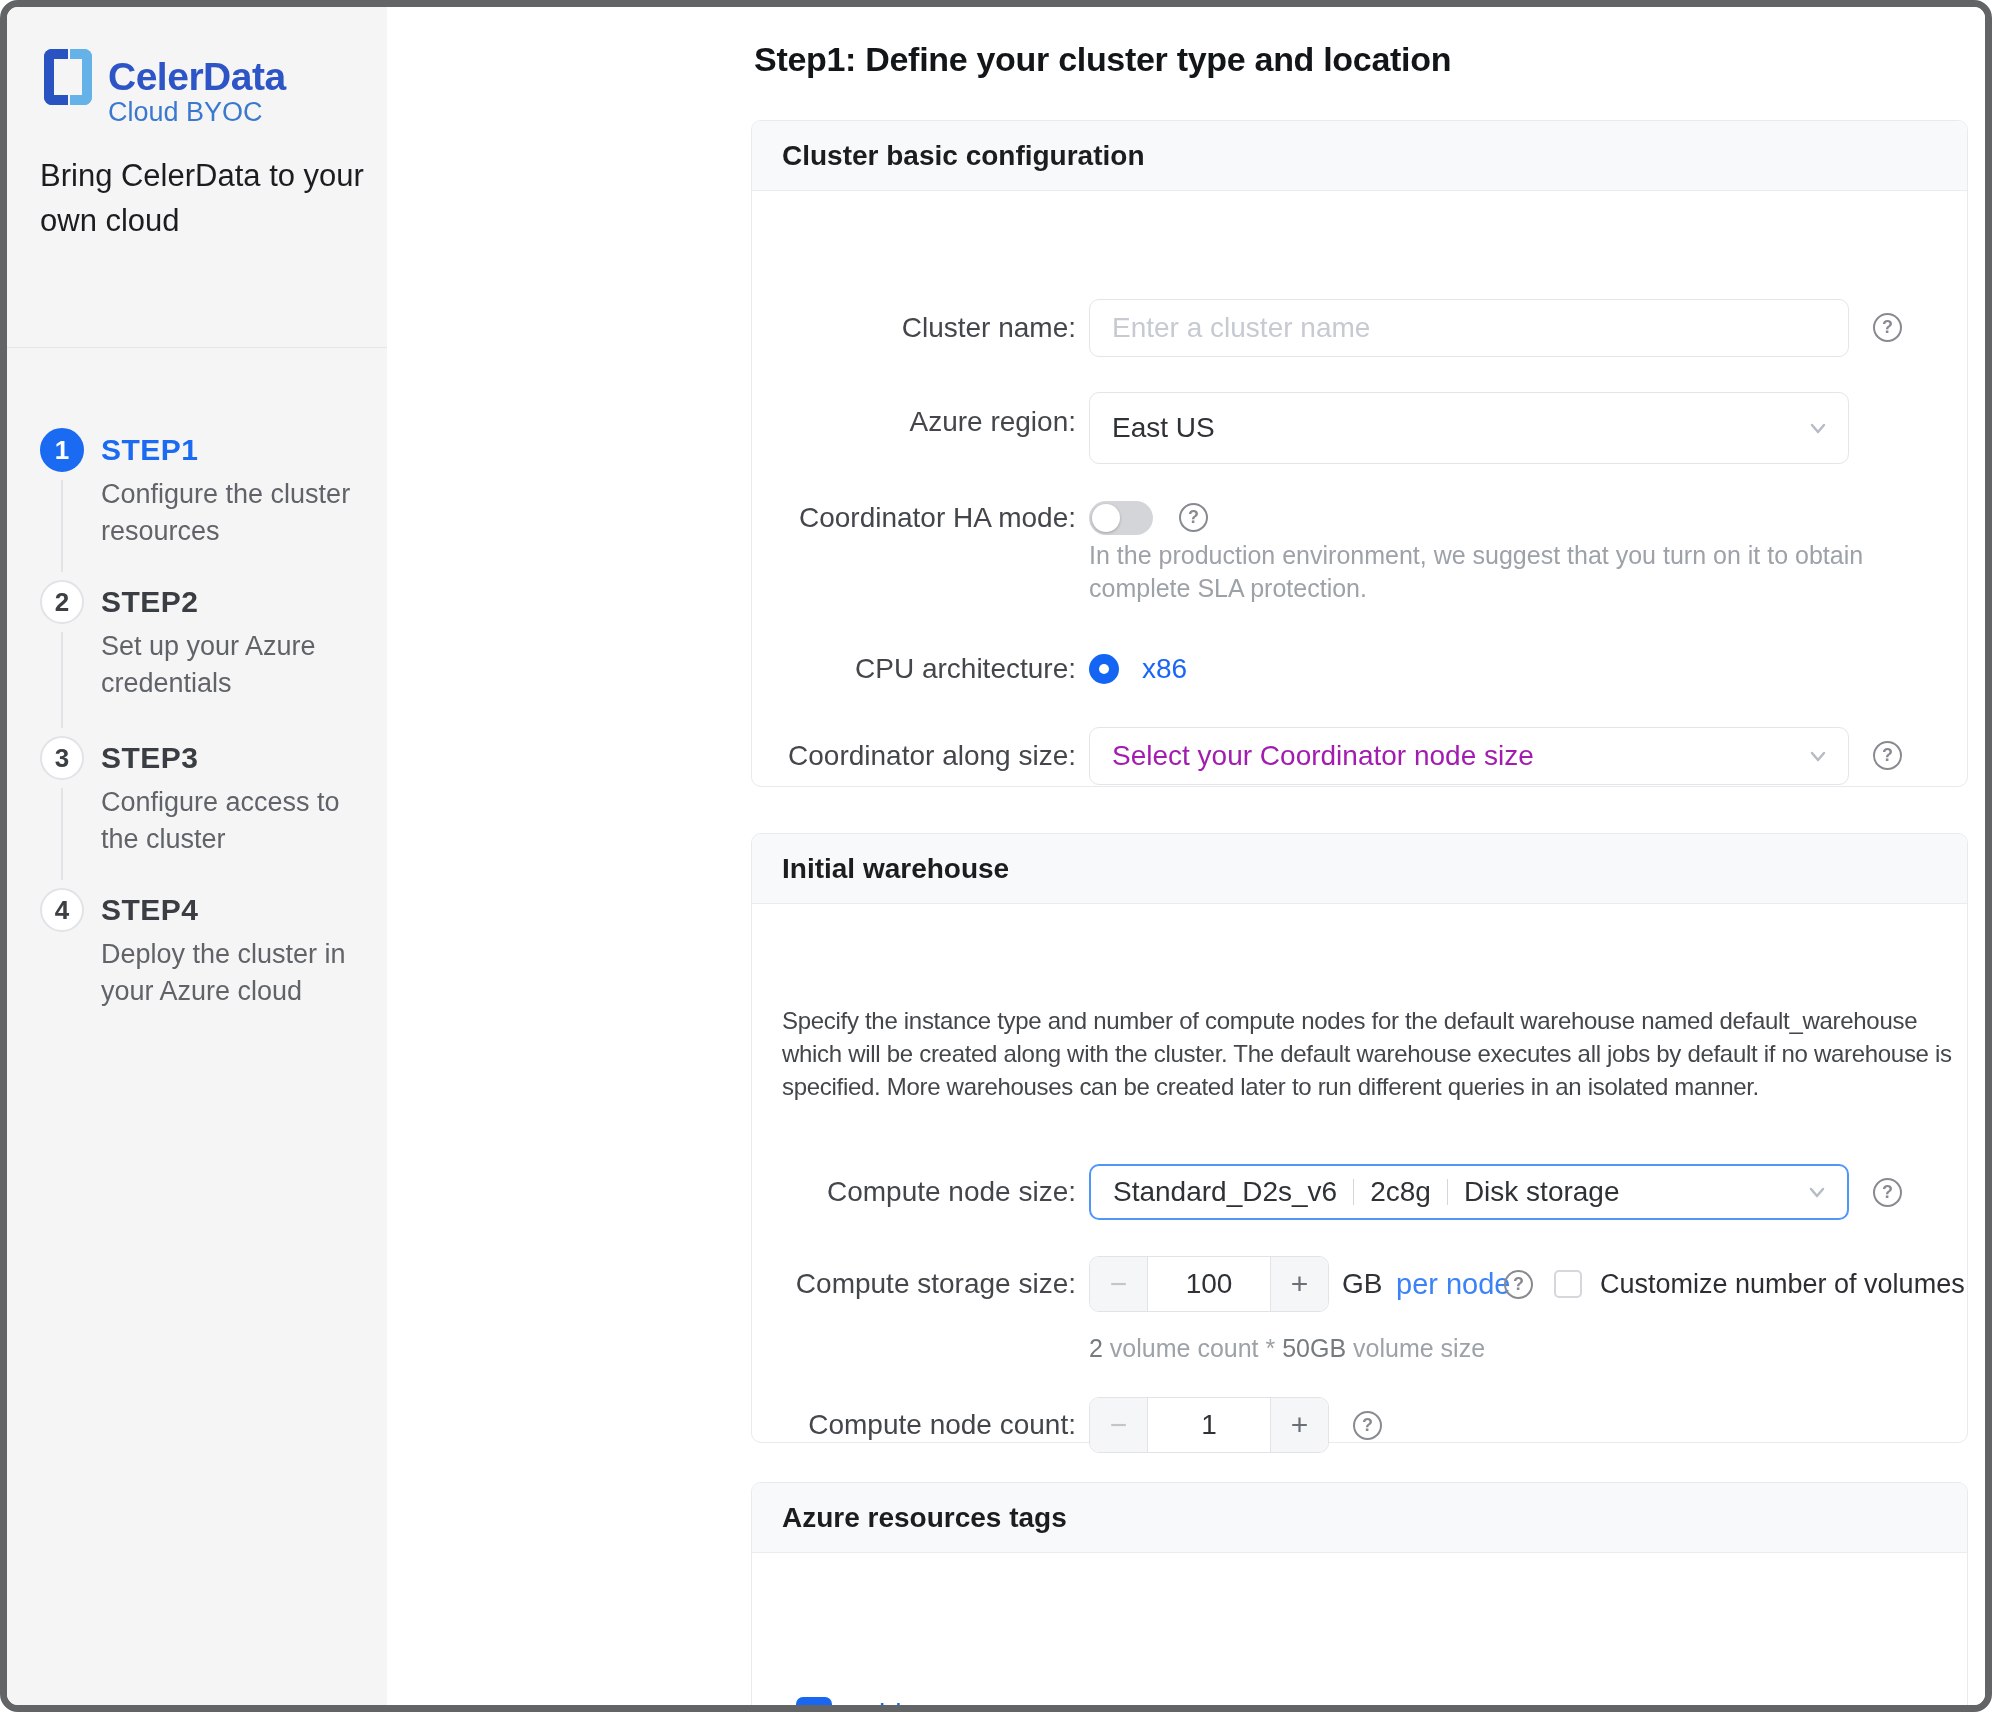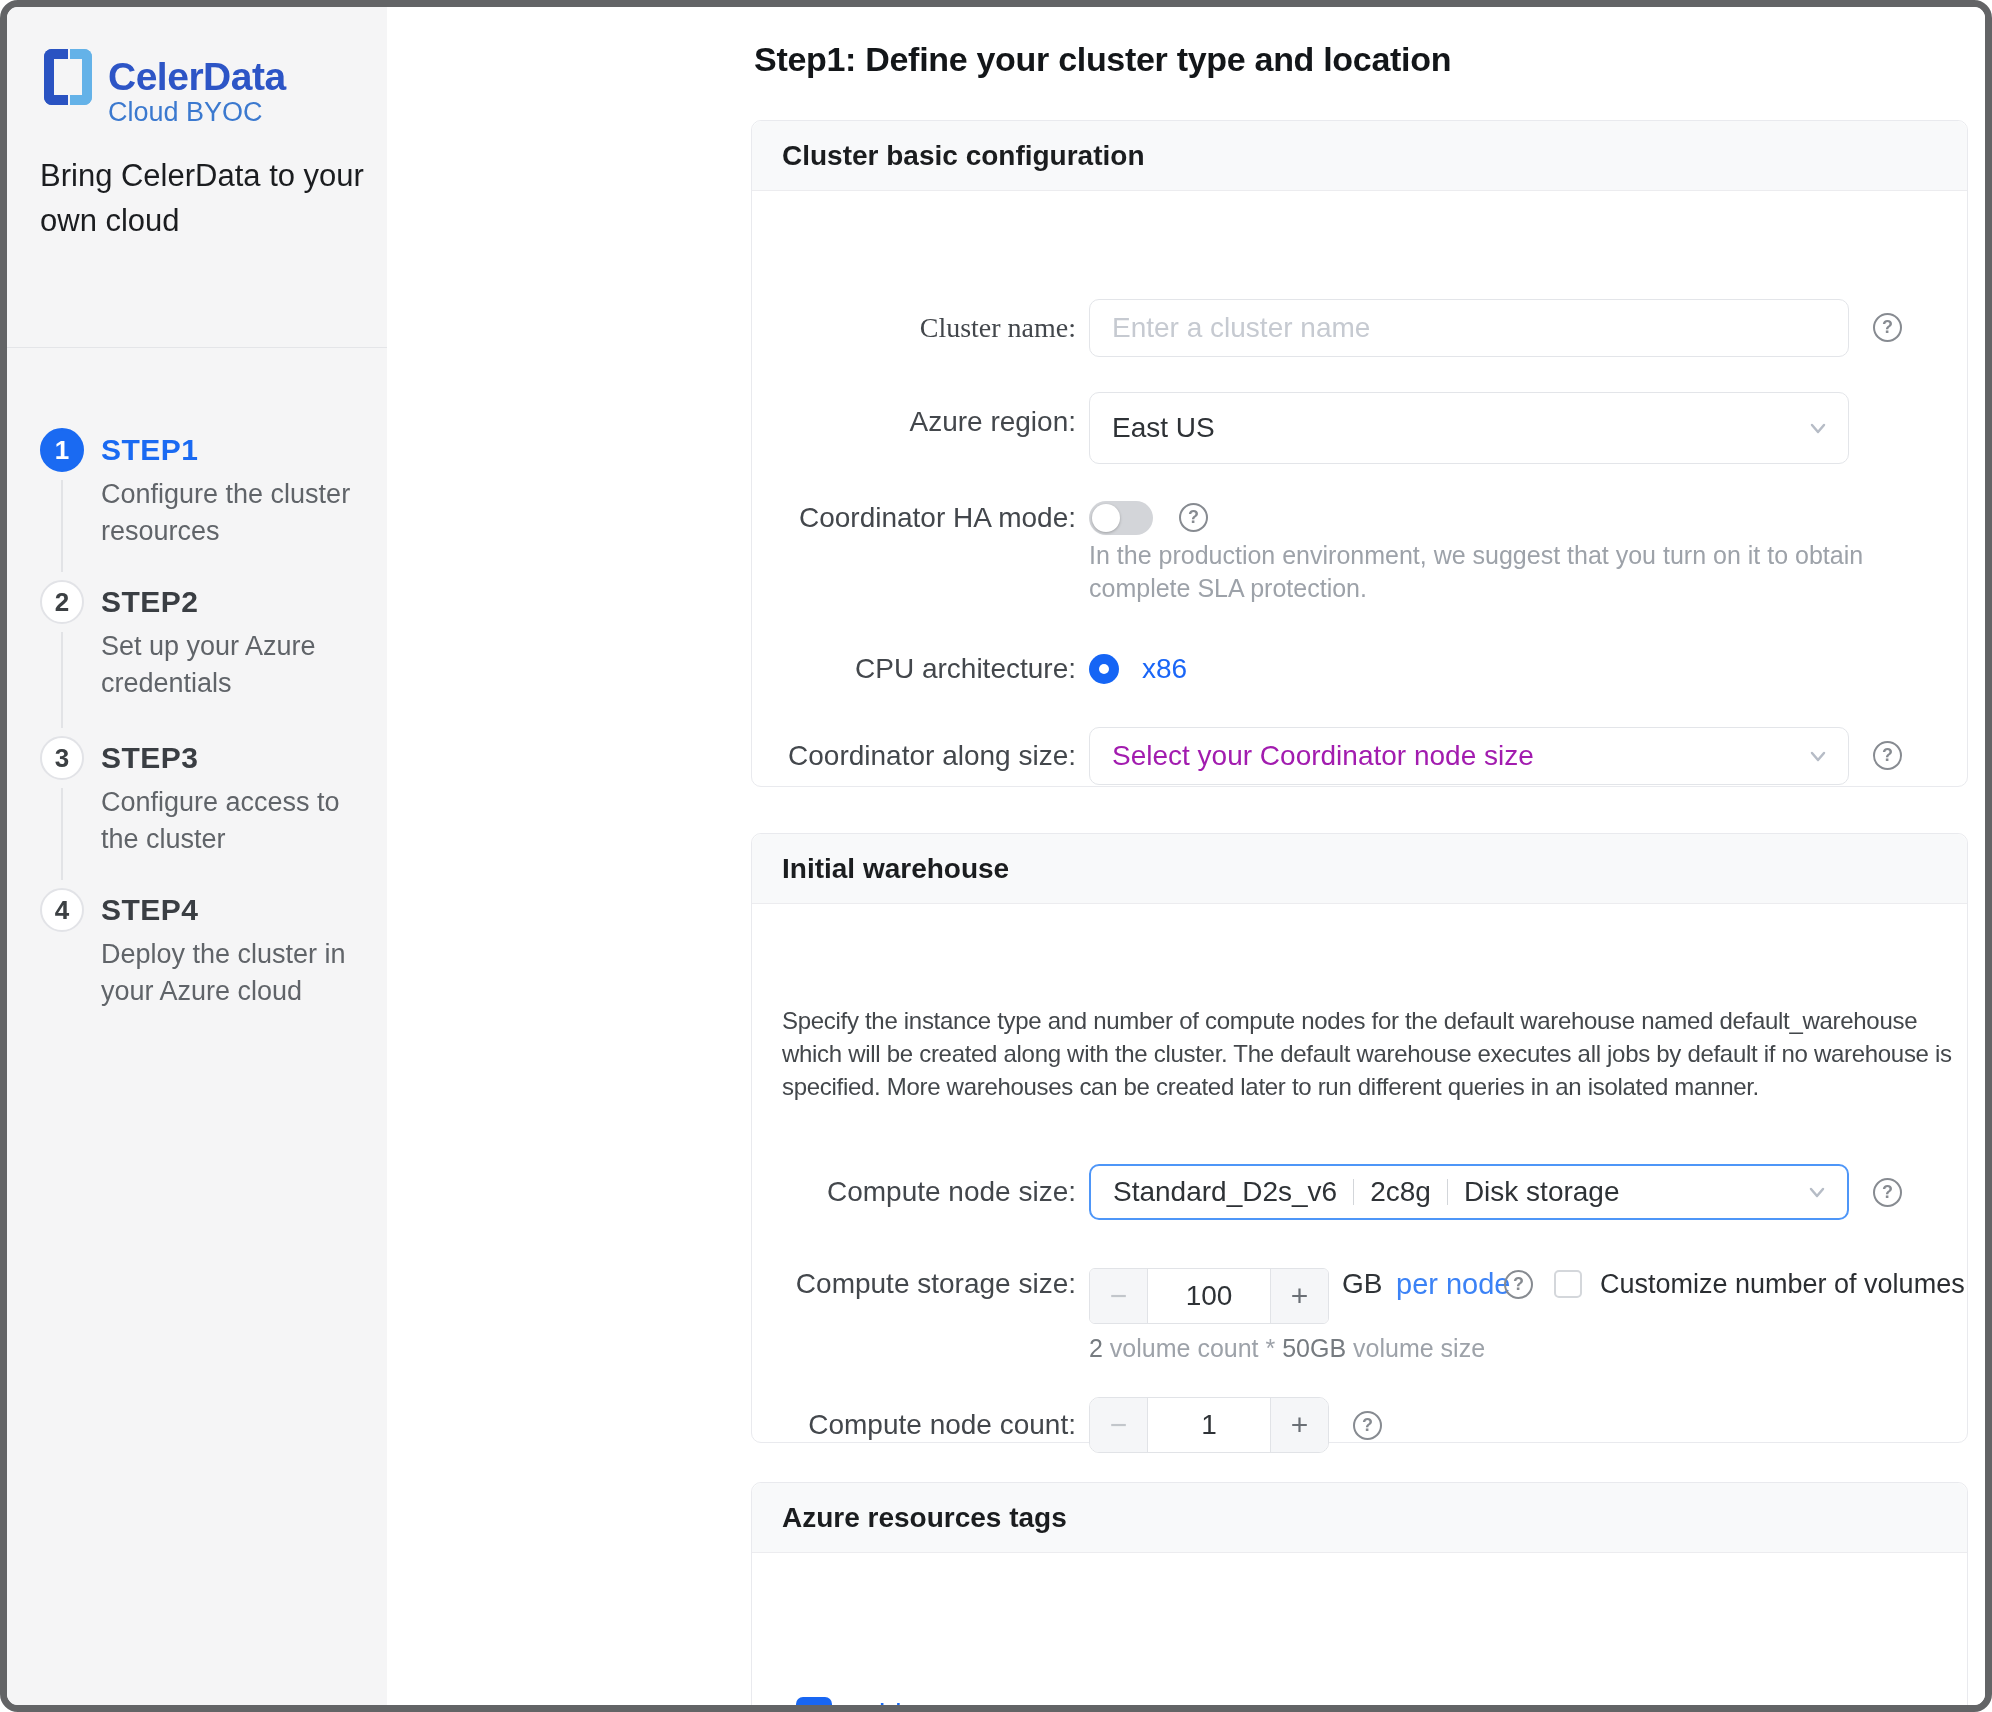--- a/index.html
+++ b/index.html
@@ -130,21 +130,21 @@
   </div>
 
   <div class="main"></div>
 
   <div class="page-title">Step1: Define your cluster type and location</div>
 
   <div class="card" style="top:113px;height:667px;">
     <div class="card-header">Cluster basic configuration</div>
     <div class="card-body">
 
-      <div class="flabel" style="top:108px;line-height:58px;font-family:Liberation Serif, serif;">Cluster name:</div>
+      <div class="flabel" style="top:108px;line-height:58px;">Cluster name:</div>
       <input class="tinput" style="top: 108px; height: 58px;" placeholder="Enter a cluster name">
       <div class="qicon" style="left:1121px;top:122px;"></div>
 
       <div class="flabel" style="top:201px;line-height:60px;">Azure region:</div>
       <div class="select" style="top:201px;height:72px;">
         <span>East US</span>
         <svg class="chev" viewBox="0 0 28 28">
             <polyline points="8,11 14,18 20,11" fill="none" stroke="#b6bcc6" stroke-width="2.5" stroke-linecap="round" stroke-linejoin="round"></polyline>
           </svg>
       </div>
@@ -187,21 +187,21 @@
         <span>2c8g</span>
         <span class="sep"></span>
         <span>Disk storage</span>
         <svg class="chev" viewBox="0 0 28 28">
             <polyline points="8,11 14,18 20,11" fill="none" stroke="#b6bcc6" stroke-width="2.5" stroke-linecap="round" stroke-linejoin="round"></polyline>
           </svg>
       </div>
       <div class="qicon" style="left:1121px;top:274px;"></div>
 
       <div class="flabel" style="top:352px;line-height:56px;">Compute storage size:</div>
-      <div class="stepper" style="top:364px;border-radius:6px;">
+      <div class="stepper" style="top:352px;">
         <div class="stp-btn minus"></div>
         <input class="stp-input" value="100" style="">
         <div class="stp-btn plus"></div>
       </div>
       <div style="position:absolute;left:590px;top:352px;line-height:56px;font-size:28px;font-weight:500;color:#2f3337;">GB</div>
       <div style="position:absolute;left:644px;top:352px;line-height:56px;font-size:29px;color:#3b82f6;">per node</div>
       <div class="qicon" style="left:752px;top:366px;"></div>
       <div class="checkbox" style="left:802px;top:366px;"></div>
       <div style="position:absolute;left:848px;top:352px;line-height:56px;font-size:27px;font-weight:500;color:#2b2e32;">Customize number of volumes</div>
 

